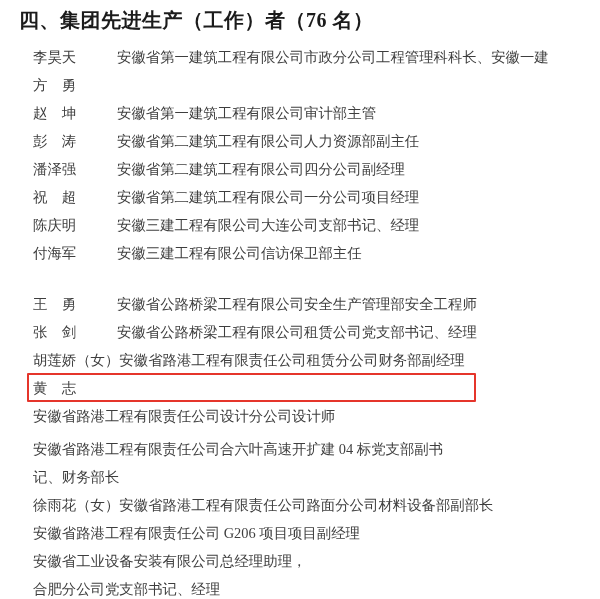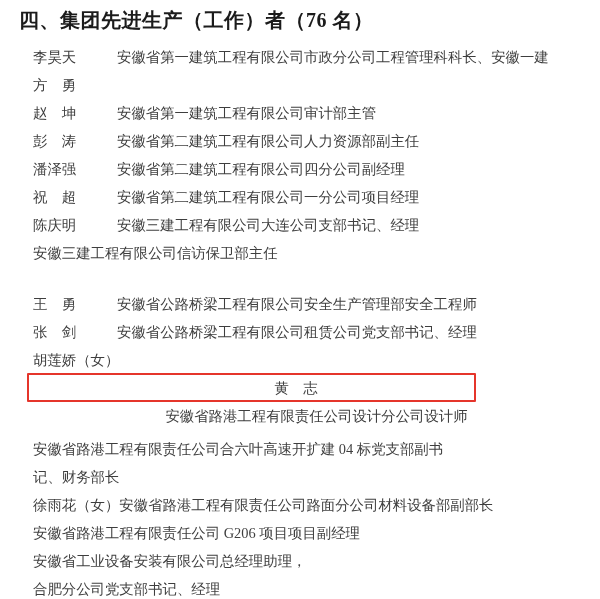--- a/index.html
+++ b/index.html
@@ -18,21 +18,21 @@
   .doc{position:relative;width:600px;height:599px;}
   .title{
     padding:10px 0 0 19px;
     font-size:20px;line-height:21px;font-weight:bold;
     color:var(--title);
     letter-spacing:0.5px;
     white-space:nowrap;
   }
   .list{margin:12px 0 0 33px;}
   .row{
-    display:flex;align-items:center;
+    display:flex;align-items:flex-start;
     position:relative;
     font-size:14.4px;line-height:28px;
   }
   .row.gap-before{margin-top:23px;}
   .row.highlighted{margin-bottom:5px;flex-direction:column;}
   .name{
     flex:0 0 auto;min-width:84px;
     white-space:nowrap;
   }
   .desc{flex:0 1 auto;max-width:445px;}
@@ -86,38 +86,42 @@
           <div class="pos-line">安徽省第二建筑工程有限公司一分公司项目经理</div>
         </span>
   </div>
       <div class="row">
     <span class="name">陈庆明</span>
     <span class="desc">
           <div class="pos-line">安徽三建工程有限公司大连公司支部书记、经理</div>
         </span>
   </div>
       <div class="row">
+    <span class="name">付海军</span>
     <span class="desc">
           <div class="pos-line">安徽三建工程有限公司信访保卫部主任</div>
         </span>
   </div>
       <div class="row gap-before">
     <span class="name">王　勇</span>
     <span class="desc">
           <div class="pos-line">安徽省公路桥梁工程有限公司安全生产管理部安全工程师</div>
         </span>
   </div>
       <div class="row">
     <span class="name">张　剑</span>
     <span class="desc">
           <div class="pos-line">安徽省公路桥梁工程有限公司租赁公司党支部书记、经理</div>
         </span>
   </div>
       <div class="row">
     <span class="name">胡莲娇（女）</span>
+    <span class="desc">
+          <div class="pos-line">安徽省路港工程有限责任公司租赁分公司财务部副经理</div>
+        </span>
   </div>
       <div class="row highlighted">
     <span class="name">黄　志</span>
     <span class="desc">
           <div class="pos-line">安徽省路港工程有限责任公司设计分公司设计师</div>
         </span>
   <div class="highlight-box"></div>
       </div>
       <div class="row">
     <span class="desc">

